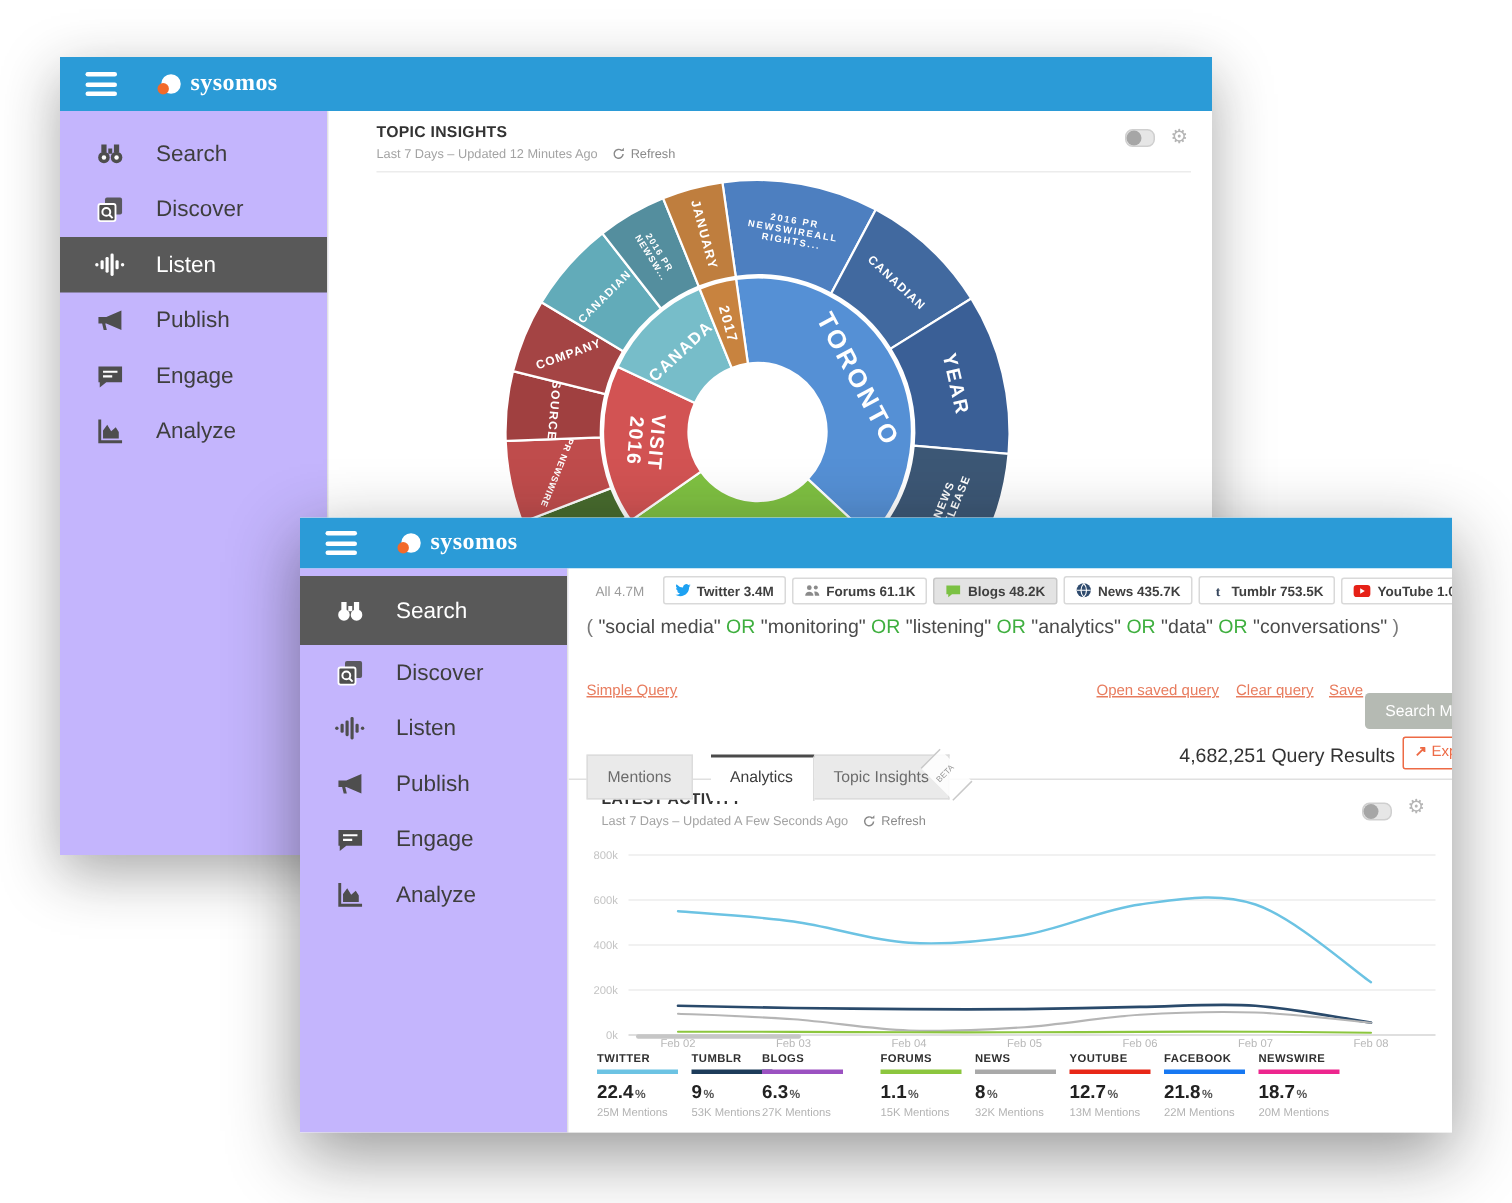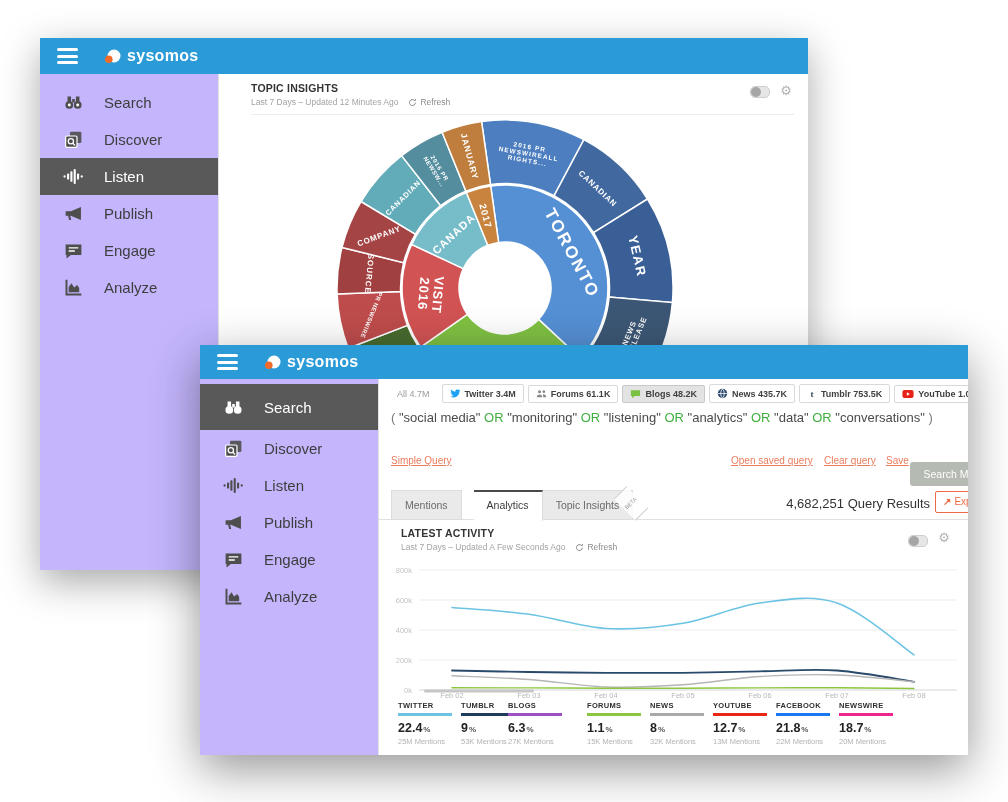--- a/index.html
+++ b/index.html
@@ -2,21 +2,21 @@
 <html><head>
 <meta charset="utf-8">
 <style>
   html,body{margin:0;padding:0;}
   body{width:1008px;height:802px;background:#ffffff;position:relative;overflow:hidden;
        font-family:"Liberation Sans",sans-serif;}
   .window{position:absolute;background:#fff;overflow:hidden;}
   #back-window{left:40px;top:38px;width:768px;height:532px;box-shadow:0 12px 36px rgba(30,30,30,.38);}
   #front-window{left:200px;top:345px;width:768px;height:410px;box-shadow:0 14px 44px rgba(20,20,20,.45);}
 
-  .titlebar{position:absolute;left:0;right:0;top:0;background:#2b9bd7;display:flex;align-items:center;padding-left:17px;}
+  .titlebar{position:absolute;left:0;right:0;top:0;background:#2b9bd7;display:flex;align-items:center;padding-left:17px;font-family:Liberation Serif, serif;}
   #back-window .titlebar{height:36px;}
   #front-window .titlebar{height:34px;}
   .hamburger{width:21px;display:flex;flex-direction:column;gap:3.5px;margin-right:26px;cursor:pointer;}
   .hamburger i{display:block;height:3px;background:#fff;border-radius:1.5px;}
   .logo{display:flex;align-items:center;gap:6px;}
   .logo-text{color:#fff;font-size:16px;font-weight:bold;letter-spacing:.3px;}
 
   .win-body{position:absolute;left:0;right:0;bottom:0;display:flex;}
   #back-window .win-body{top:36px;}
   #front-window .win-body{top:34px;}
@@ -59,21 +59,21 @@
   #fw-charcount{position:absolute;right:14px;top:0;line-height:22px;font-size:9px;font-weight:bold;color:#9c4a42;}
 
   .link{position:absolute;font-size:10px;color:#e87c5e;cursor:pointer;top:76px;text-decoration:underline;}
   #fw-simple{left:12px;}
   #fw-opensaved{left:352px;}
   #fw-clear{left:445px;}
   #fw-save{left:507px;}
   #fw-searchmap{position:absolute;left:531px;top:83px;width:86px;height:24px;background:#b5bab3;color:#fff;font-size:10.5px;
         text-align:center;line-height:24px;border-radius:3px;cursor:pointer;}
 
-  #fw-tabs{position:absolute;left:12px;top:111px;display:flex;z-index:2;}
+  #fw-tabs{position:absolute;left:12px;top:124px;display:flex;z-index:2;}
   .tab{position:relative;box-sizing:border-box;padding:0 13px;height:30px;line-height:29px;font-size:10.5px;color:#6b6b6b;
        background:#eaeaea;border:1px solid #dcdcdc;border-left-width:0;cursor:pointer;}
   .tab:first-child{border-left-width:1px;}
   .tab.active{background:#fff;color:#3c3c3c;border-top:2px solid #4a4a4a;height:31px;line-height:27px;border-bottom:0;margin-left:12px;}
   .tab-beta{position:absolute;right:-8px;top:-3px;transform:rotate(-45deg);font-size:5.5px;color:#979797;
        border-top:1px solid #c9c9c9;border-bottom:1px solid #c9c9c9;padding:0 2px;background:rgba(255,255,255,.85);}
   #fw-divider{position:absolute;left:0;right:0;top:140px;border-top:1px solid #e0e0e0;}
   #fw-results{position:absolute;right:38px;top:117px;font-size:13px;color:#333;}
   #fw-export{position:absolute;left:556px;top:112px;height:20px;line-height:20px;border:1px solid #ed6a45;color:#ed6a45;
        font-size:10px;border-radius:2px;padding:0 7px;background:#fff;white-space:nowrap;cursor:pointer;}

